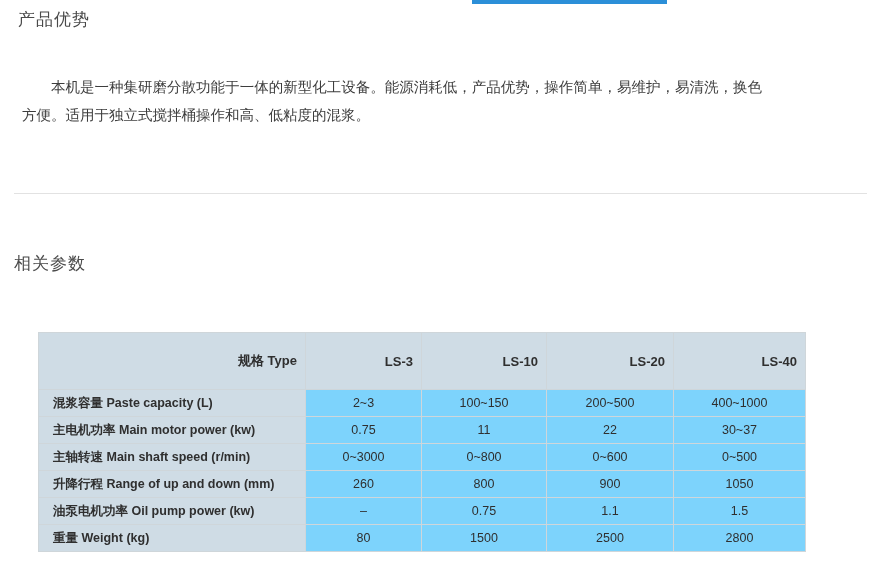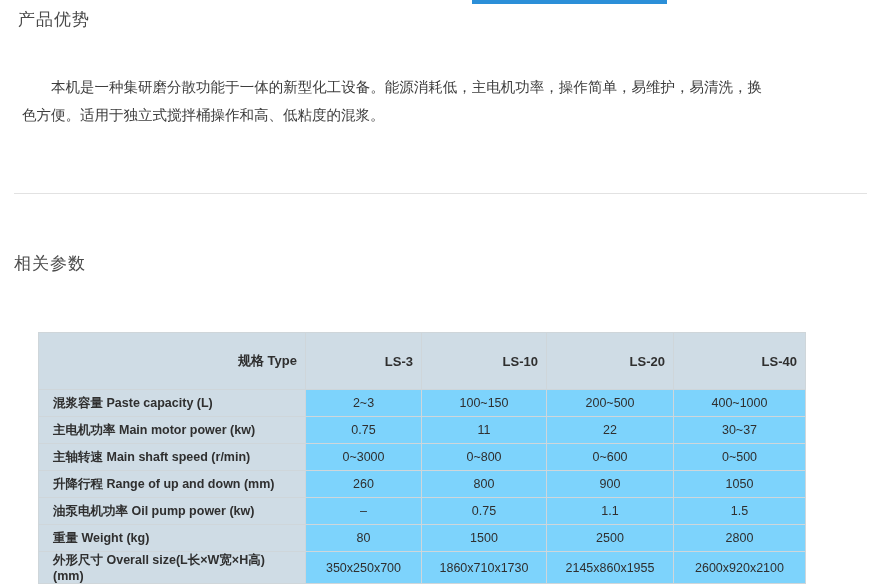--- a/index.html
+++ b/index.html
@@ -116,21 +116,21 @@
     height: 27px;
   }
 </style>
 </head>
 <body>
 
 <div class="top-accent"></div>
 
 <h2 class="section-heading heading-advantage">产品优势</h2>
 
-<p class="advantage-body">本机是一种集研磨分散功能于一体的新型化工设备。能源消耗低，主电机功率，操作简单，易维护，易清洗，换色方便。适用于独立式搅拌桶操作和高、低粘度的混浆。</p>
+<p class="advantage-body">本机是一种集研磨分散功能于一体的新型化工设备。能源消耗低，产品优势，操作简单，易维护，易清洗，换色方便。适用于独立式搅拌桶操作和高、低粘度的混浆。</p>
 
 <div class="divider"></div>
 
 <h2 class="section-heading heading-params">相关参数</h2>
 
 <div class="param-table-wrap">
   <table class="param-table">
     <colgroup>
       <col class="c0">
         <col class="c1">
@@ -183,22 +183,15 @@
         <td>1.1</td>
         <td>1.5</td>
       </tr>
       <tr>
         <th>重量 Weight (kg)</th>
         <td>80</td>
         <td>1500</td>
         <td>2500</td>
         <td>2800</td>
       </tr>
-      <tr class="last">
-        <th>外形尺寸 Overall size(L长×W宽×H高) (mm)</th>
-        <td>350x250x700</td>
-        <td>1860x710x1730</td>
-        <td>2145x860x1955</td>
-        <td>2600x920x2100</td>
-      </tr>
     </tbody>
   </table>
 </div>
 
 </body></html>

